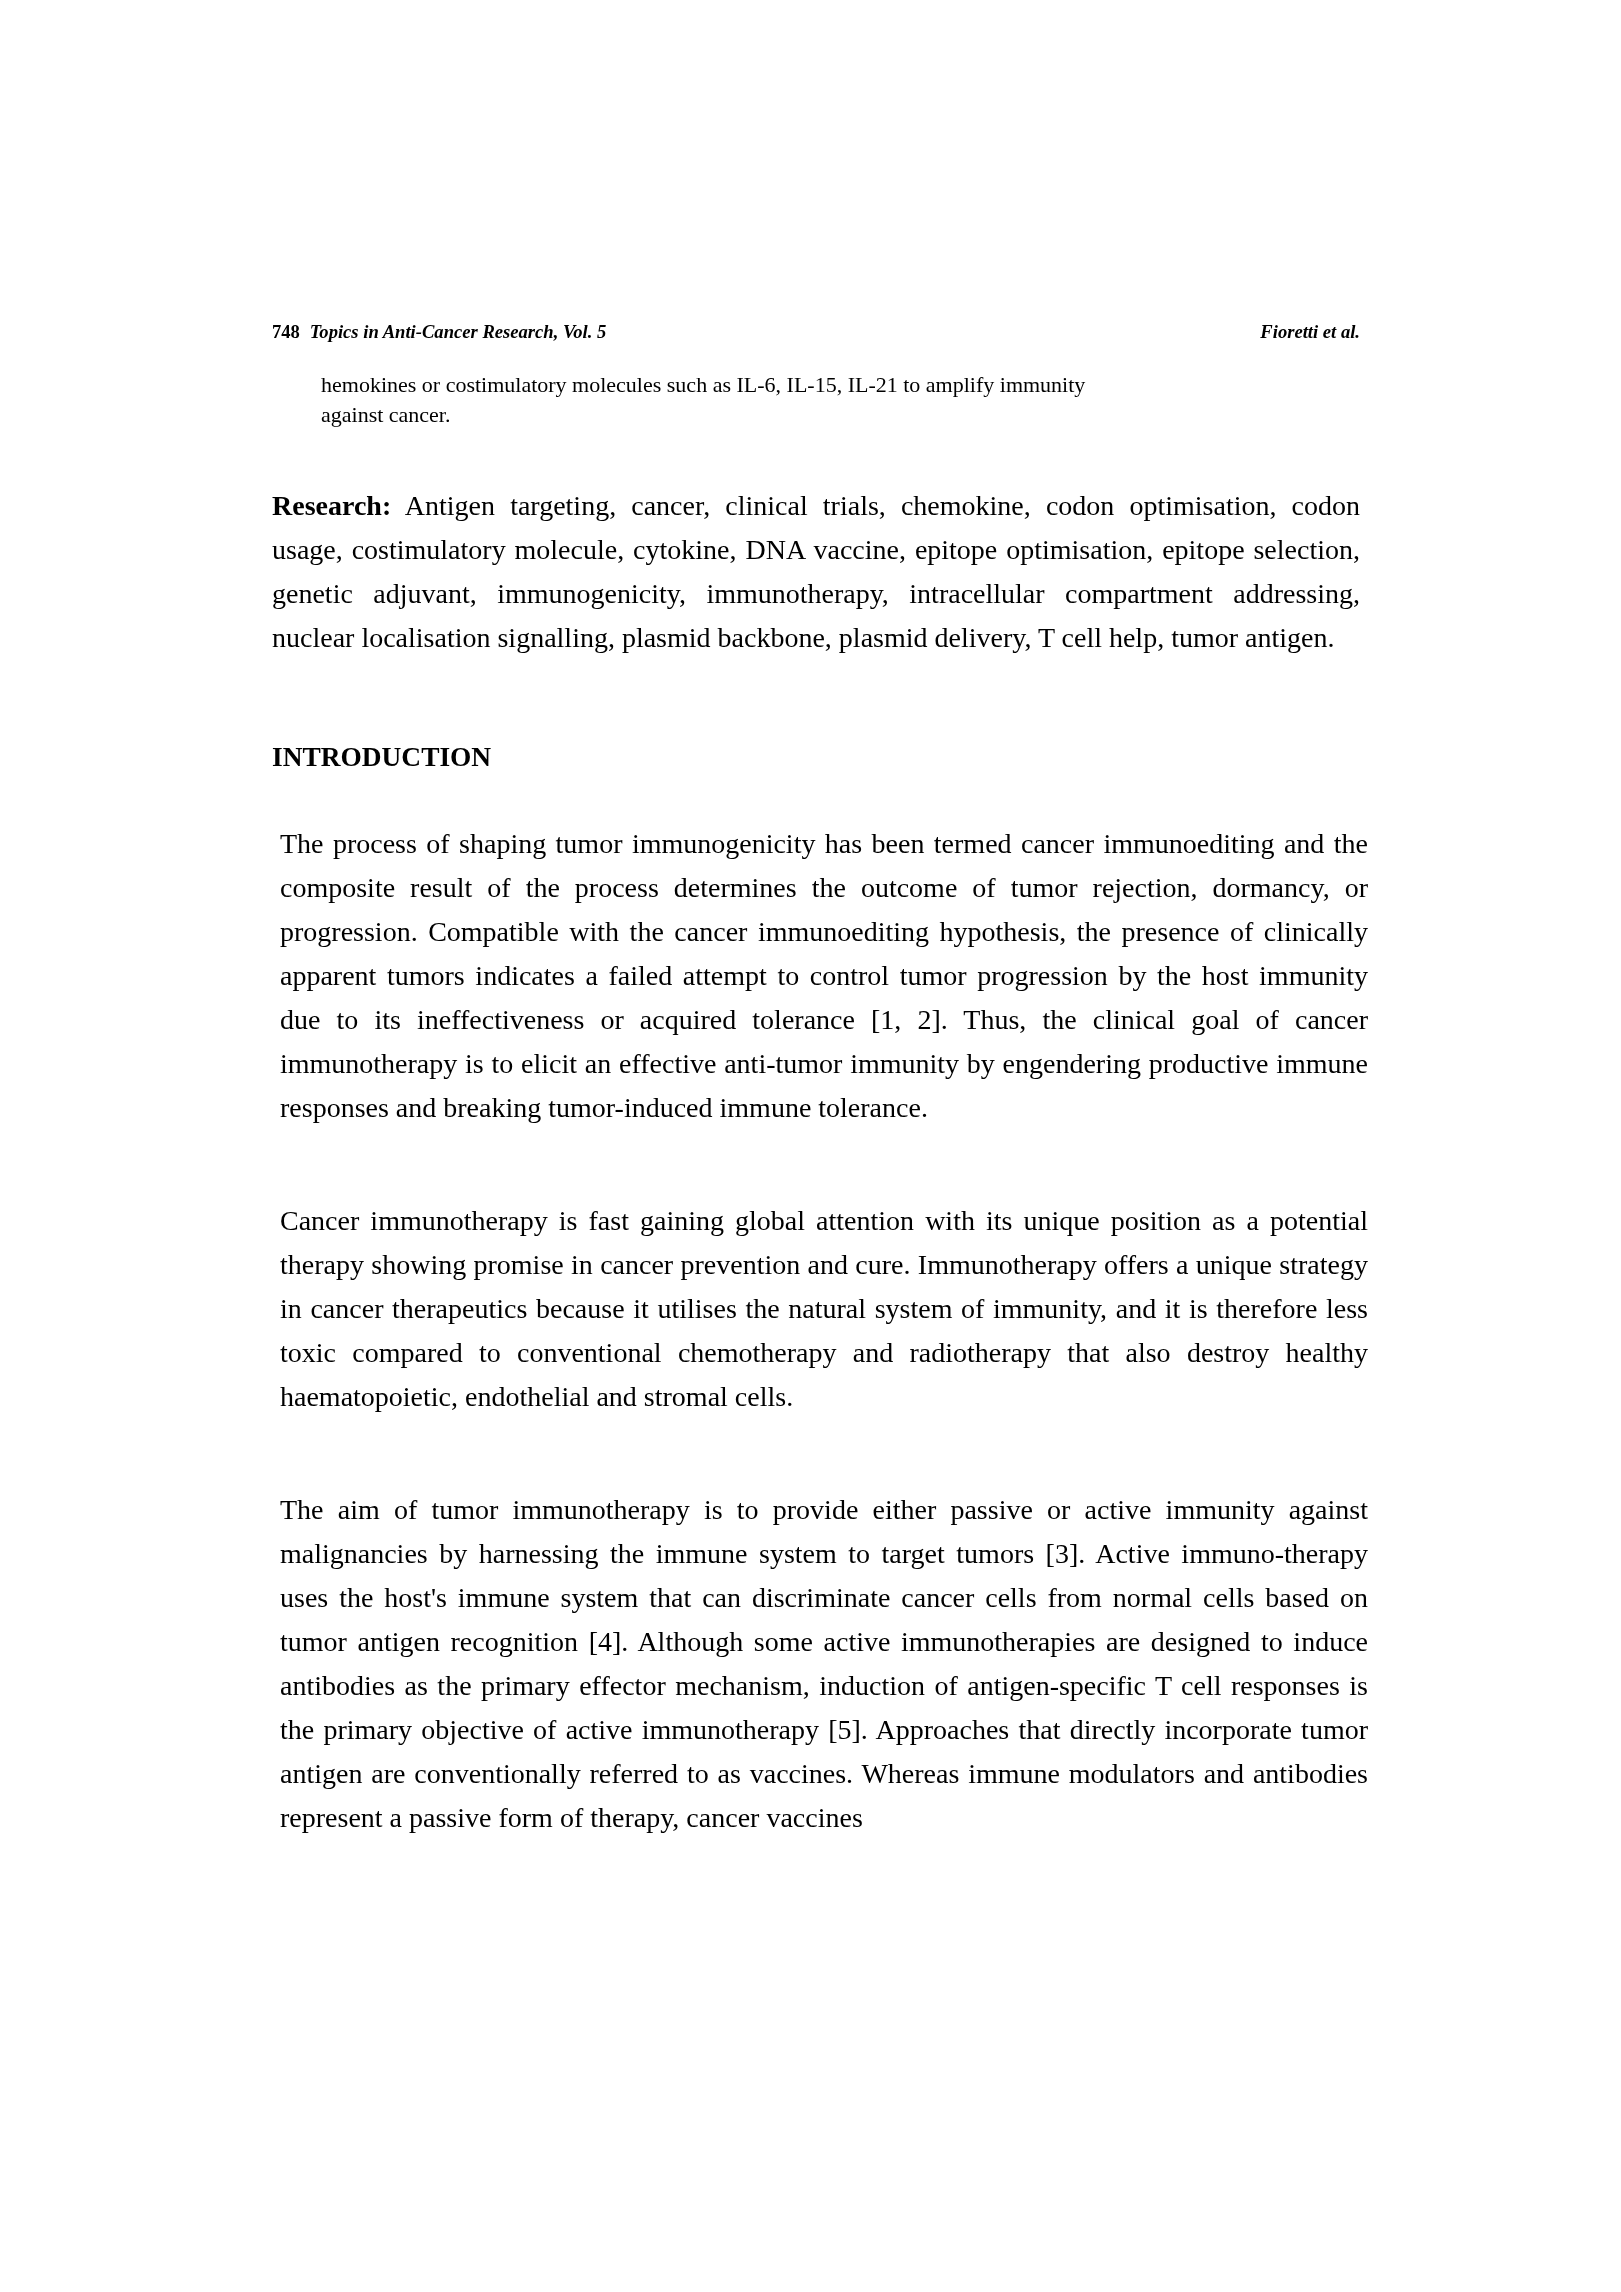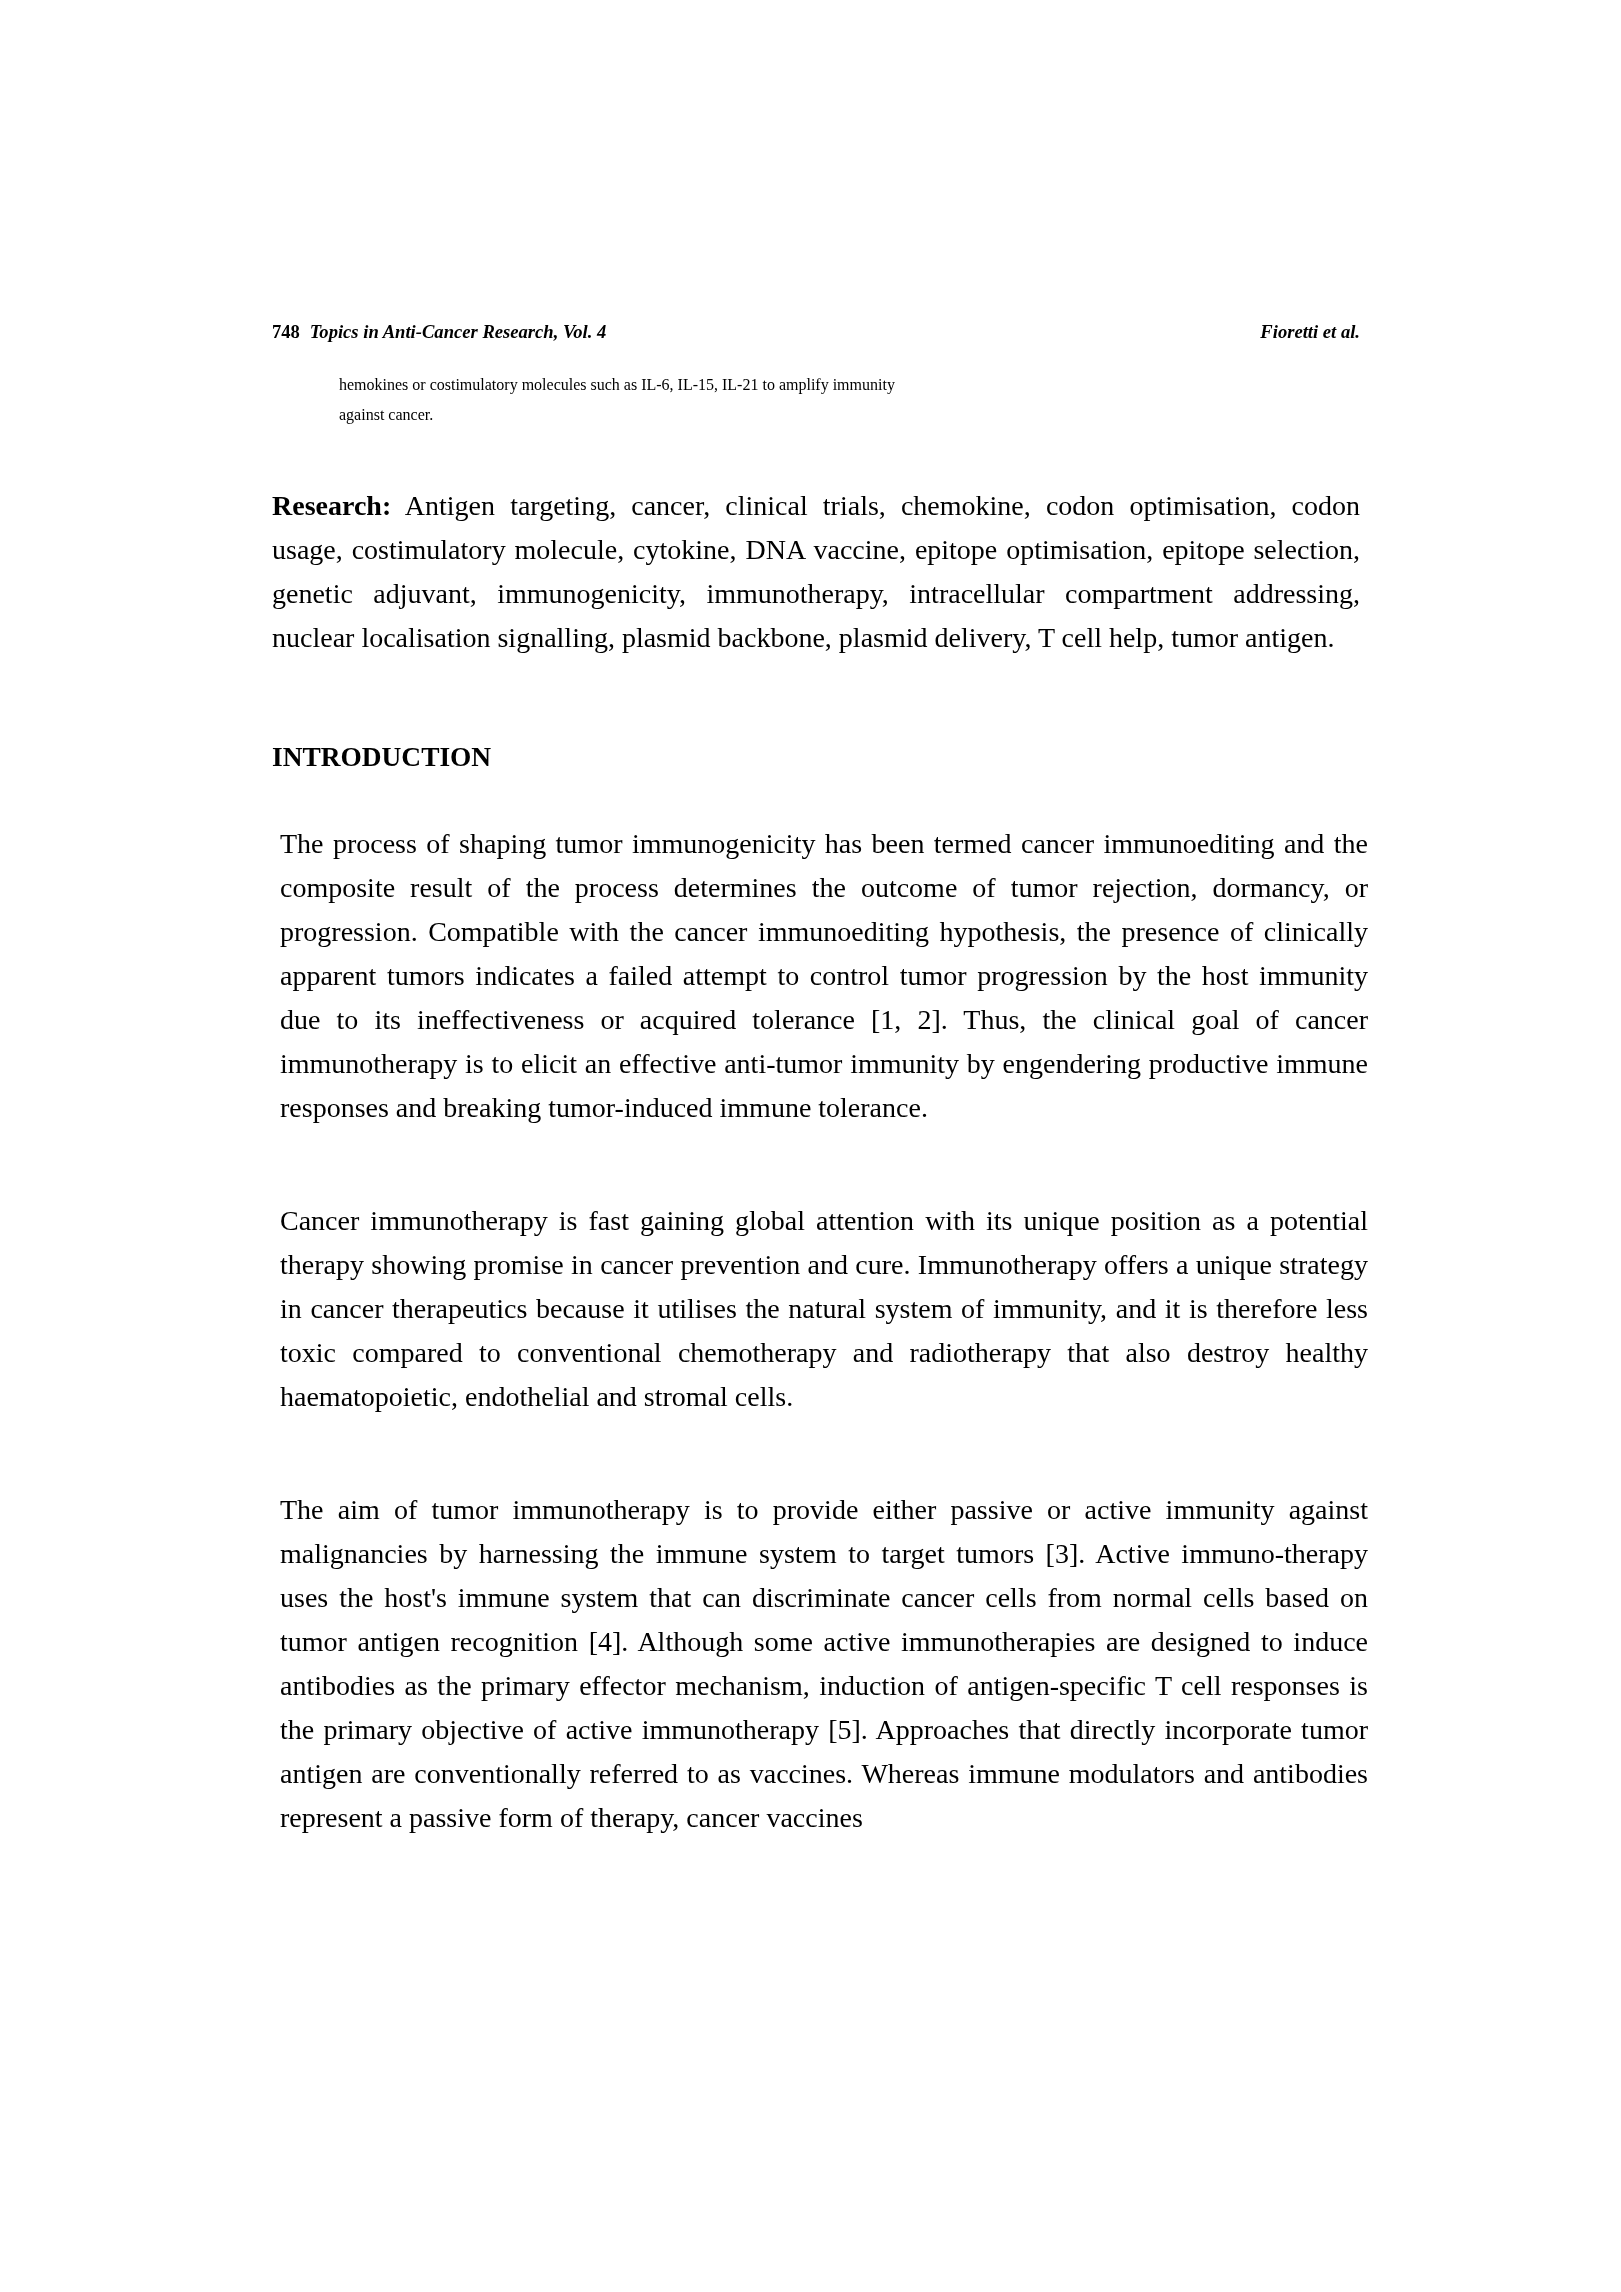--- a/index.html
+++ b/index.html
@@ -2,38 +2,38 @@
 <html><head>
 <meta charset="utf-8">
 <style>
   html, body { margin: 0; padding: 0; background: #ffffff; }
   body { width: 1621px; height: 2293px; position: relative; overflow: hidden;
          font-family: "Liberation Serif", "DejaVu Serif", serif; color: #000; }
   .page-header { position: absolute; left: 272px; top: 321px; width: 1088px; height: 25.5px;
                  font-size: 18.6px; font-weight: bold; font-style: italic; }
   .page-header .num { font-style: normal; margin-right: 9.8px; }
   .page-header .right { position: absolute; right: 0; top: 0; }
-  .abstract-tail { position: absolute; left: 339px; top: 370px; width: 970px;
-                   font-size: 16px; line-height: 30px; }
+  .abstract-tail { position: absolute; left: 321px; top: 370px; width: 970px;
+                   font-size: 22px; line-height: 30px; }
   .keywords { position: absolute; left: 272px; top: 484px; width: 1088px;
               font-size: 28px; line-height: 44px; text-align: justify; }
   .keywords .label { font-weight: bold; }
   .section-heading { position: absolute; left: 272px; top: 741px; font-size: 27.4px;
                      font-weight: bold; margin: 0; line-height: 33px; text-align: right; }
   .body-para { position: absolute; left: 272px; width: 1088px; font-size: 28px;
                line-height: 44px; text-align: justify; margin: 8px; }
   #para-1 { top: 814px; }
   #para-2 { top: 1191px; }
   #para-3 { top: 1480px; font-family: Liberation Serif, serif; }
 </style>
 </head>
 <body>
 
 <div class="page-header">
-  <span class="num">748</span><span>Topics in Anti-Cancer Research, Vol. 4</span>
+  <span class="num">748</span><span>Topics in Anti-Cancer Research, Vol. 5</span>
   <span class="right">Fioretti et al.</span>
 </div>
 
 <div class="abstract-tail">
   <div>hemokines or costimulatory molecules such as IL-6, IL-15, IL-21 to amplify immunity</div>
   <div>against cancer.</div>
 </div>
 
 <p class="keywords" style="margin:0;">
   <span class="label">Research:</span>

